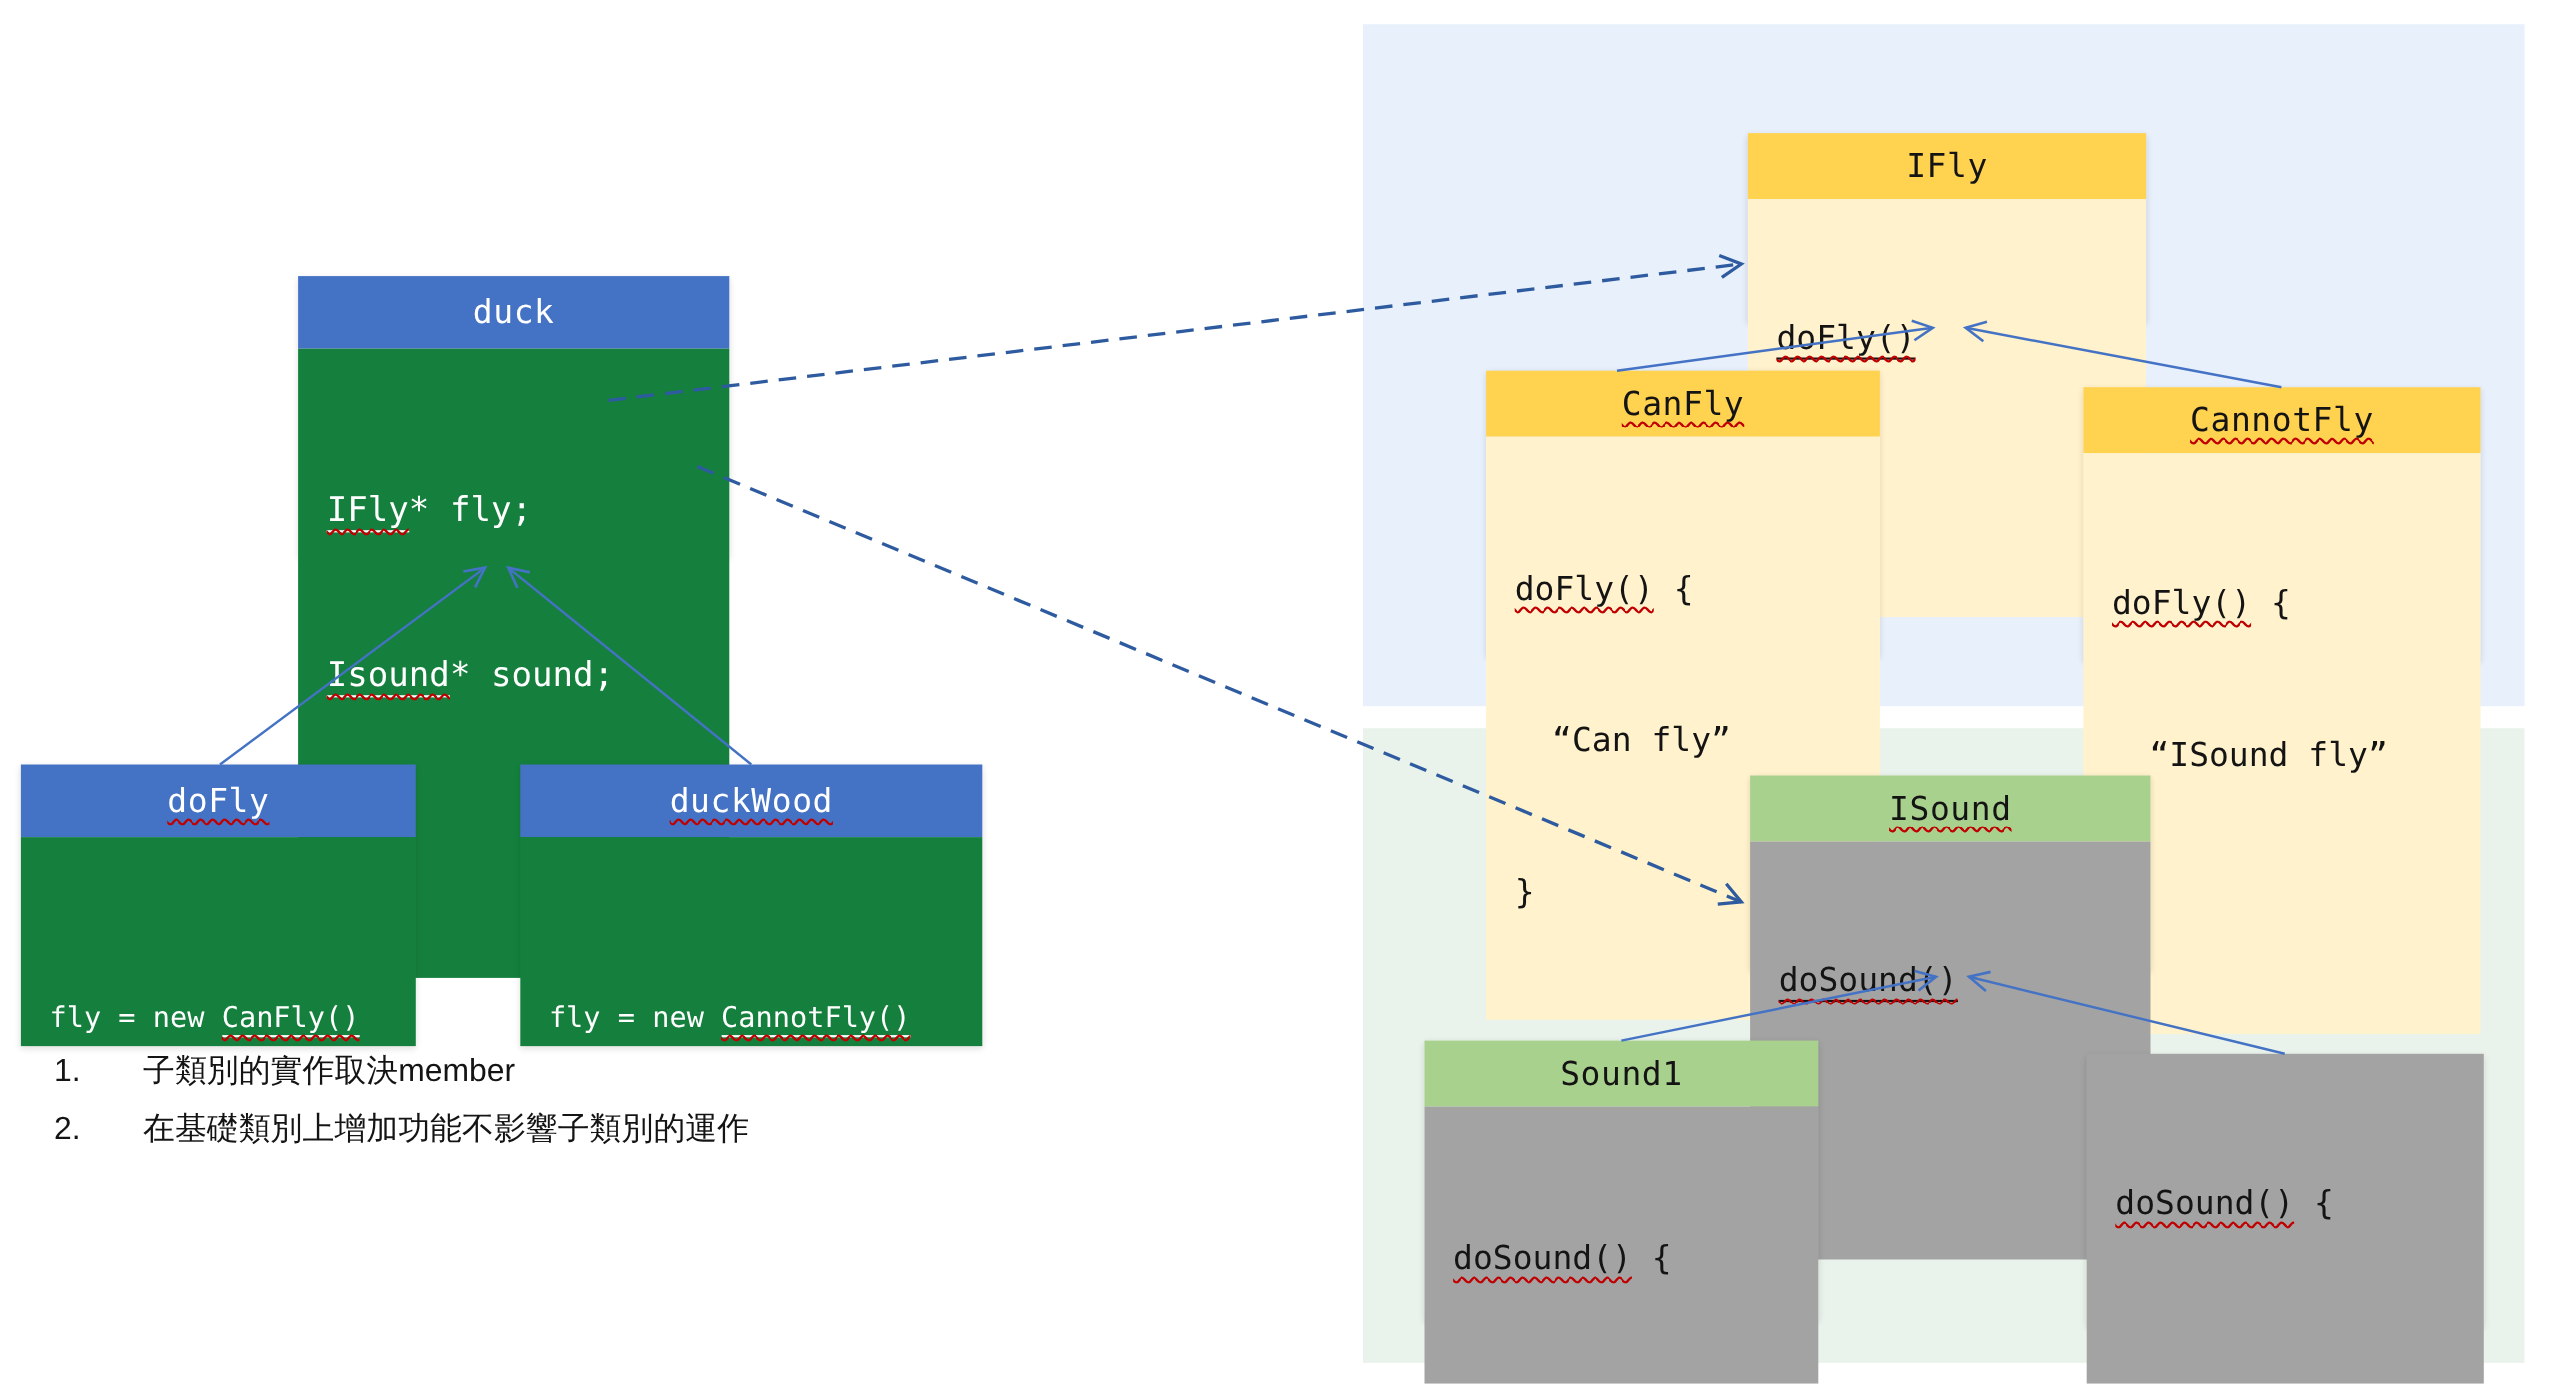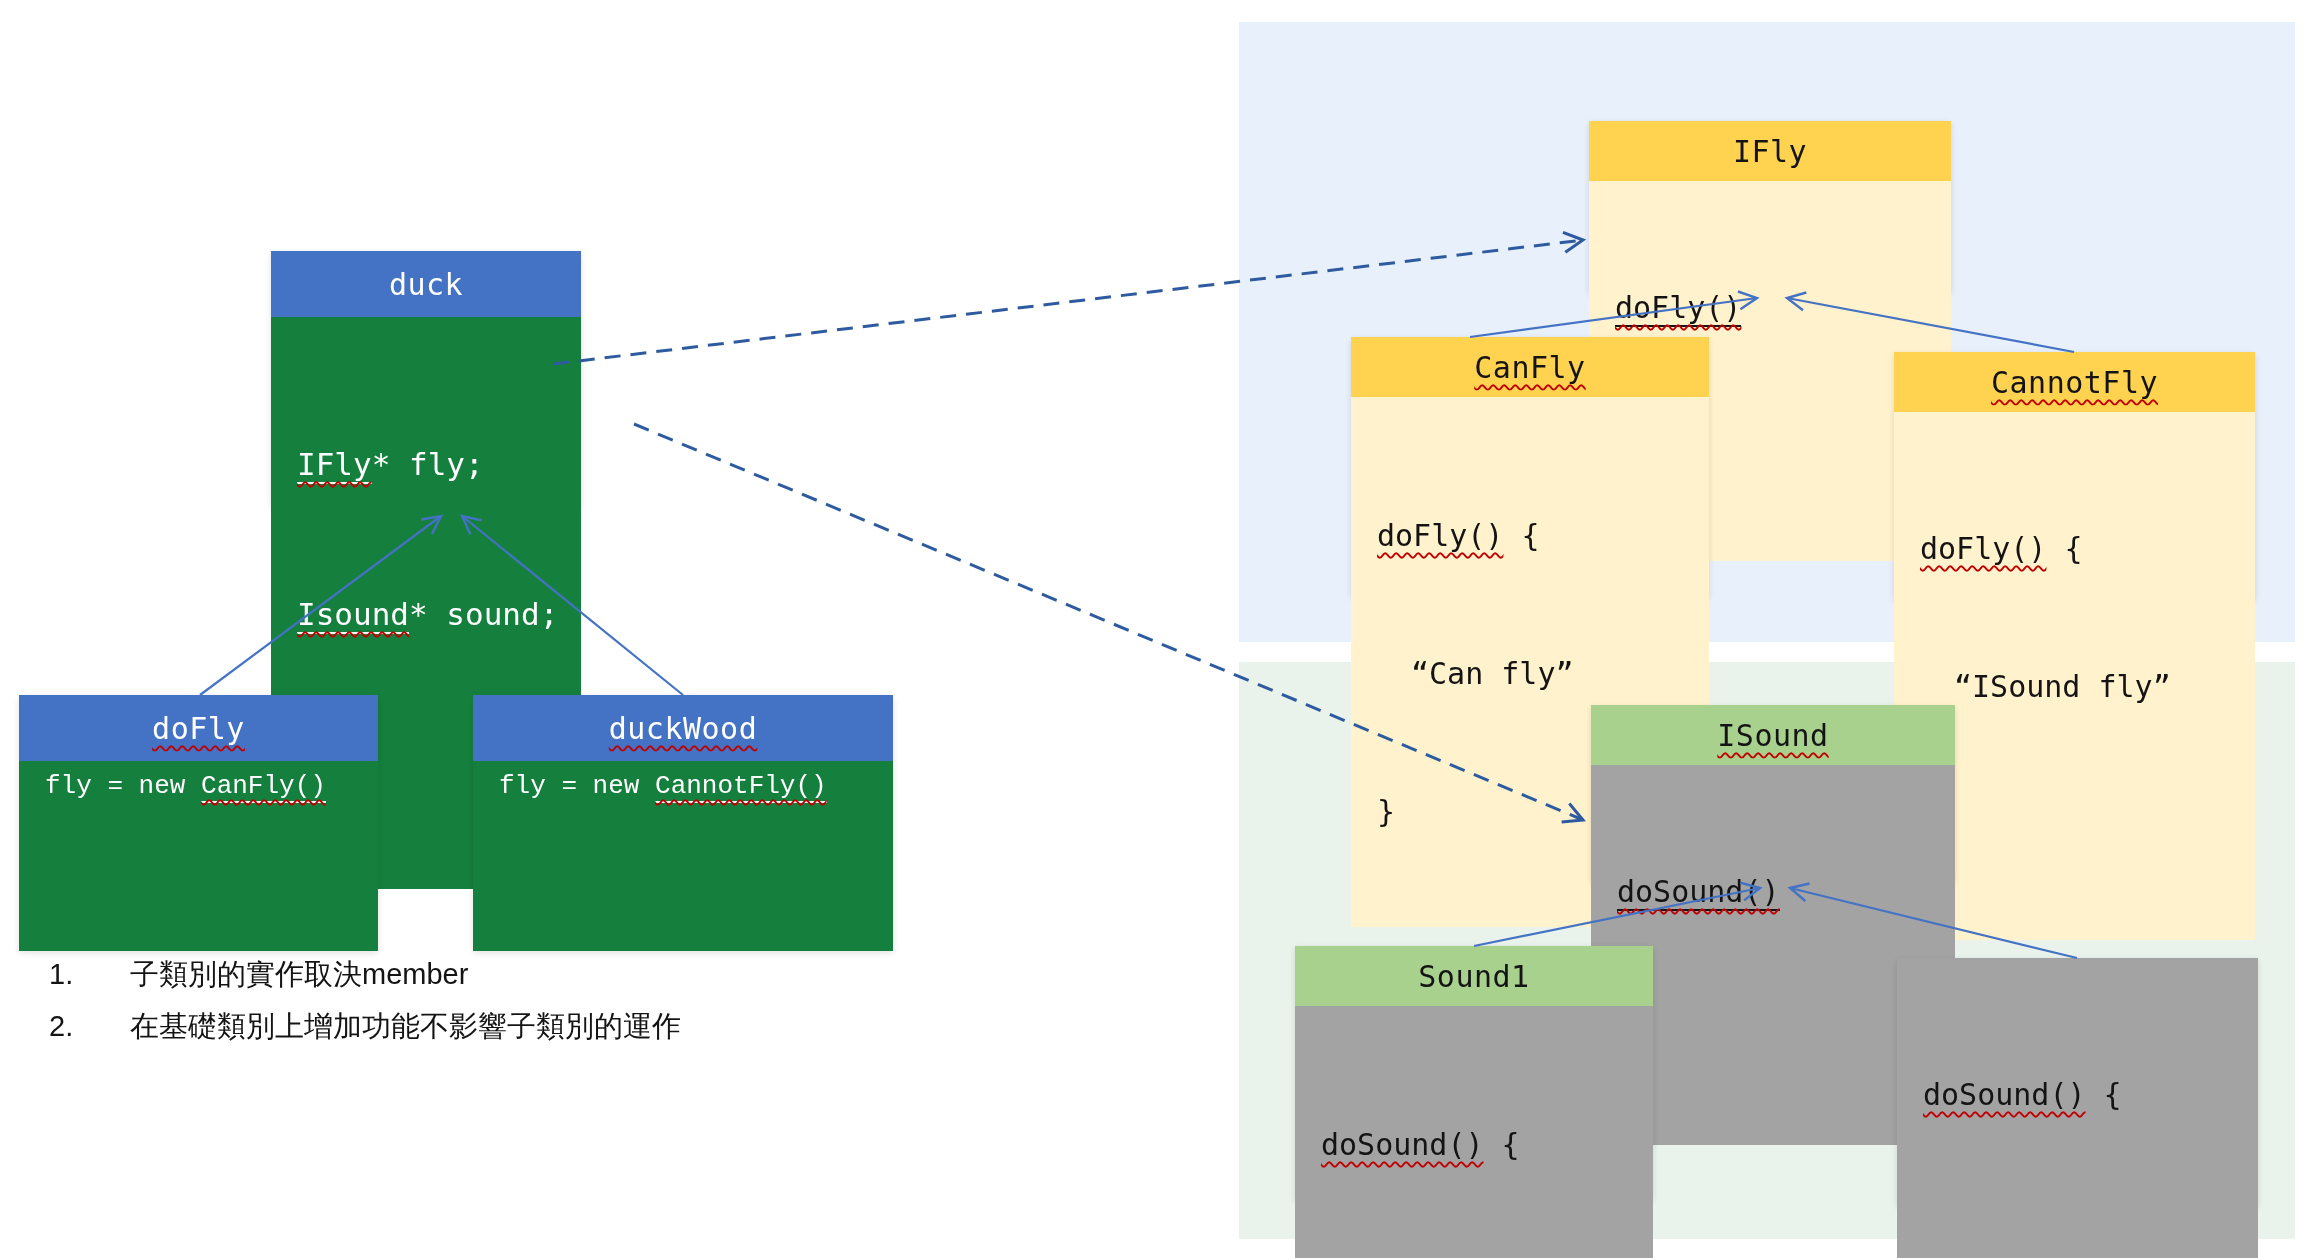--- a/index.html
+++ b/index.html
@@ -21,21 +21,21 @@
              font-size:30px; letter-spacing:0.5px; }
   .cls .bd { flex:1 1 auto; white-space:pre; padding:20px 26px 0; font-size:30px; line-height:46px; }
 
   .blue .hd { background:#4472C4; color:#ffffff; height:66px; }
   .blue .bd { background:#15803d; color:#ffffff; font-size:31px; line-height:50px; padding-top:22px; }
   .yellow .hd { background:#FFD24F; color:#141414; }
   .yellow .bd { background:#FFF2CC; color:#141414; }
   .green .hd { background:#A9D18E; color:#141414; }
   .green .bd { background:#a3a3a3; color:#141414; }
 
-  .bd-center { display:flex; align-items:flex-start; padding-top:0 !important; font-size:26px !important;font-family:Liberation Mono, monospace; }
+  .bd-center { display:flex; align-items:flex-end; padding-top:0 !important; font-size:26px !important; }
 
   .ind { padding-left:34px; }
 
   .sq { text-decoration-line:underline; text-decoration-style:wavy; text-decoration-color:#C00000;
         text-decoration-thickness:2px; text-underline-offset:6px; text-decoration-skip-ink:none; }
   .ul { border-bottom:2px solid currentColor; }
 
   .notes { position:absolute; left:49px; top:948px; z-index:2; color:#141414;
            font-family:"Liberation Sans","DejaVu Sans",sans-serif; font-size:29px; }
   .note-row { display:flex; line-height:52px; }
@@ -61,21 +61,21 @@
     <line class="sol" x1="200" y1="695" x2="441" y2="516" marker-end="url(#mOpen)"></line>
     <line class="sol" x1="683" y1="695" x2="462" y2="516" marker-end="url(#mOpen)"></line>
     <line class="sol" x1="1470" y1="337" x2="1757" y2="298" marker-end="url(#mOpen)"></line>
     <line class="sol" x1="2074" y1="352" x2="1787" y2="298" marker-end="url(#mOpen)"></line>
     <line class="sol" x1="1474" y1="946" x2="1760" y2="888" marker-end="url(#mOpen)"></line>
     <line class="sol" x1="2077" y1="958" x2="1790" y2="888" marker-end="url(#mOpen)"></line>
     <line class="dsh" x1="553" y1="364" x2="1583" y2="240" marker-end="url(#mOpenD)"></line>
     <line class="dsh" x1="634" y1="424" x2="1583" y2="820" marker-end="url(#mOpenD)"></line>
   </svg>
 
-  <div class="cls blue" style="left:271px;top:251px;width:310px;height:256px">
+  <div class="cls blue" style="left:271px;top:251px;width:392px;height:256px">
     <div class="hd">
       <span>duck</span>
     </div>
     <div class="bd">
       <div><span class="ul sq">IFly</span><span>* fly;</span></div>
       <div><span class="ul sq">Isound</span><span>* sound;</span></div>
       <div>…</div>
     </div>
   </div>
 

